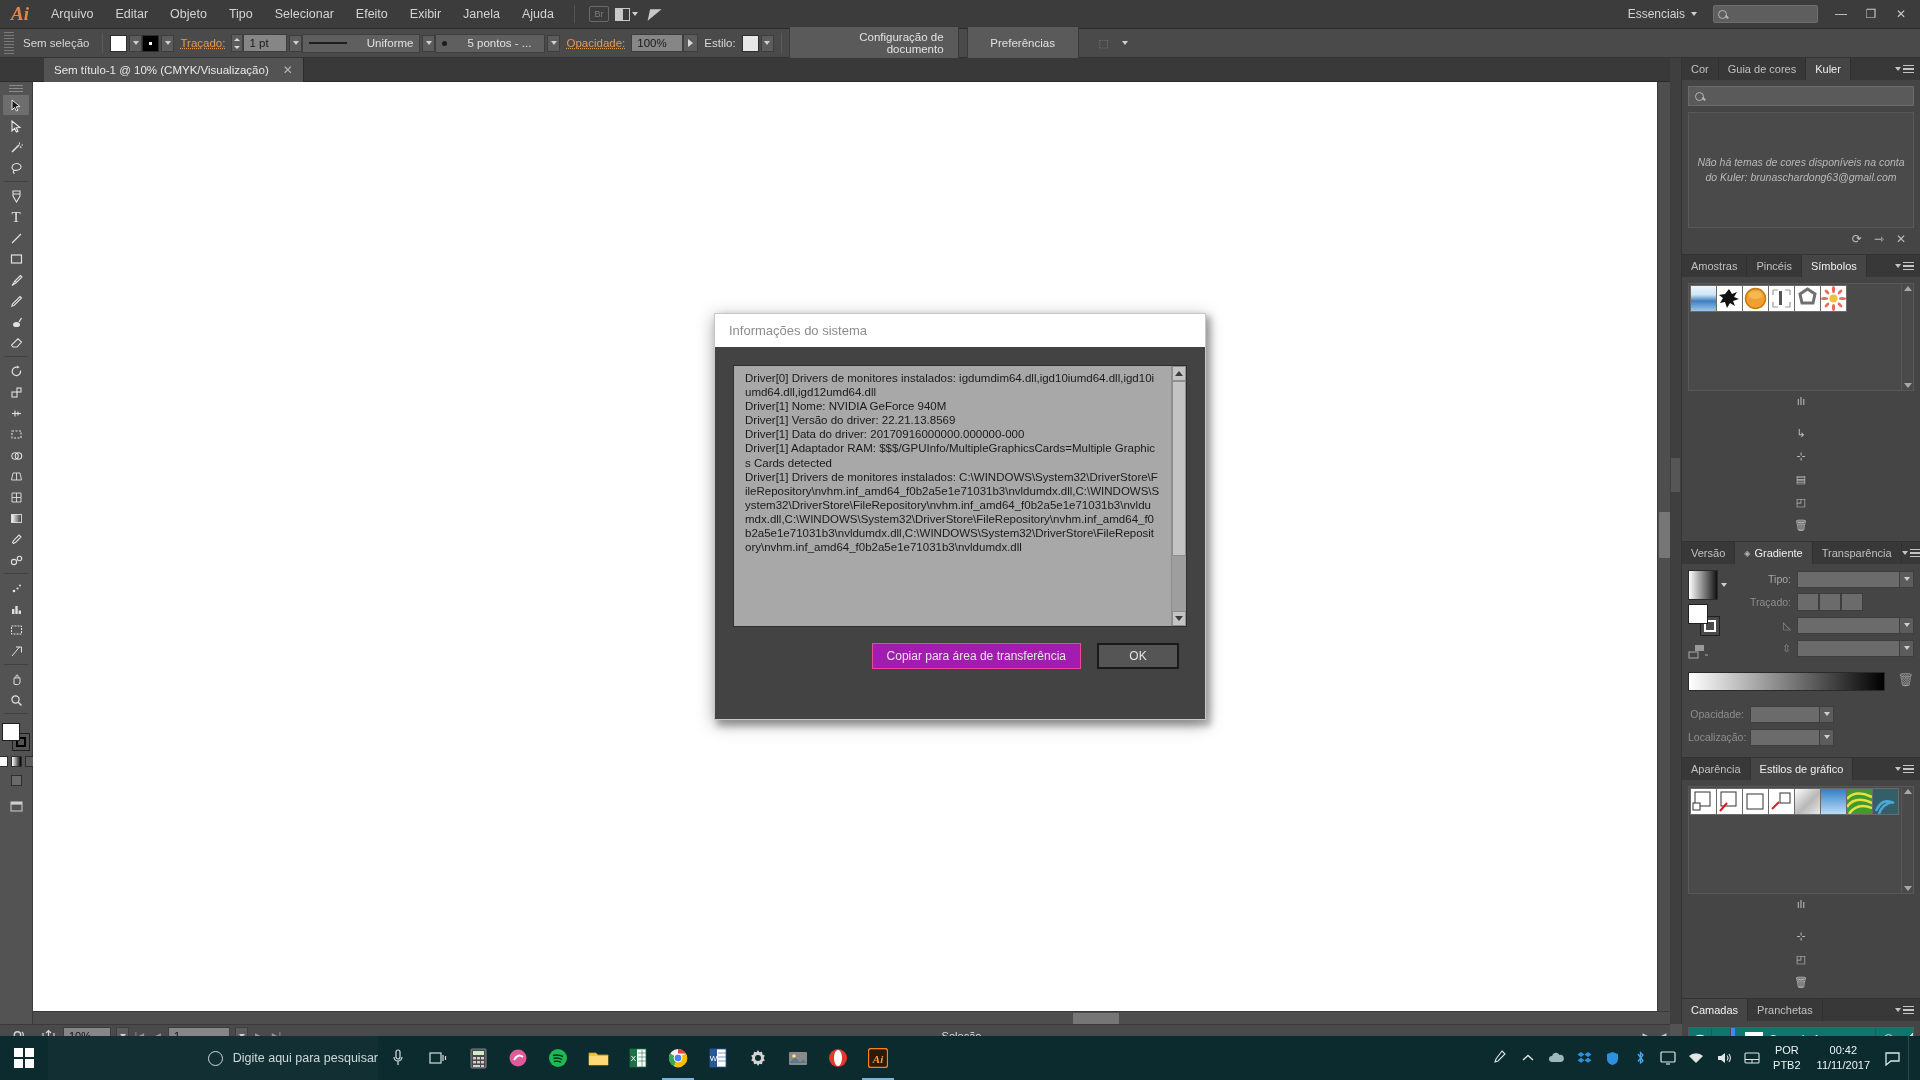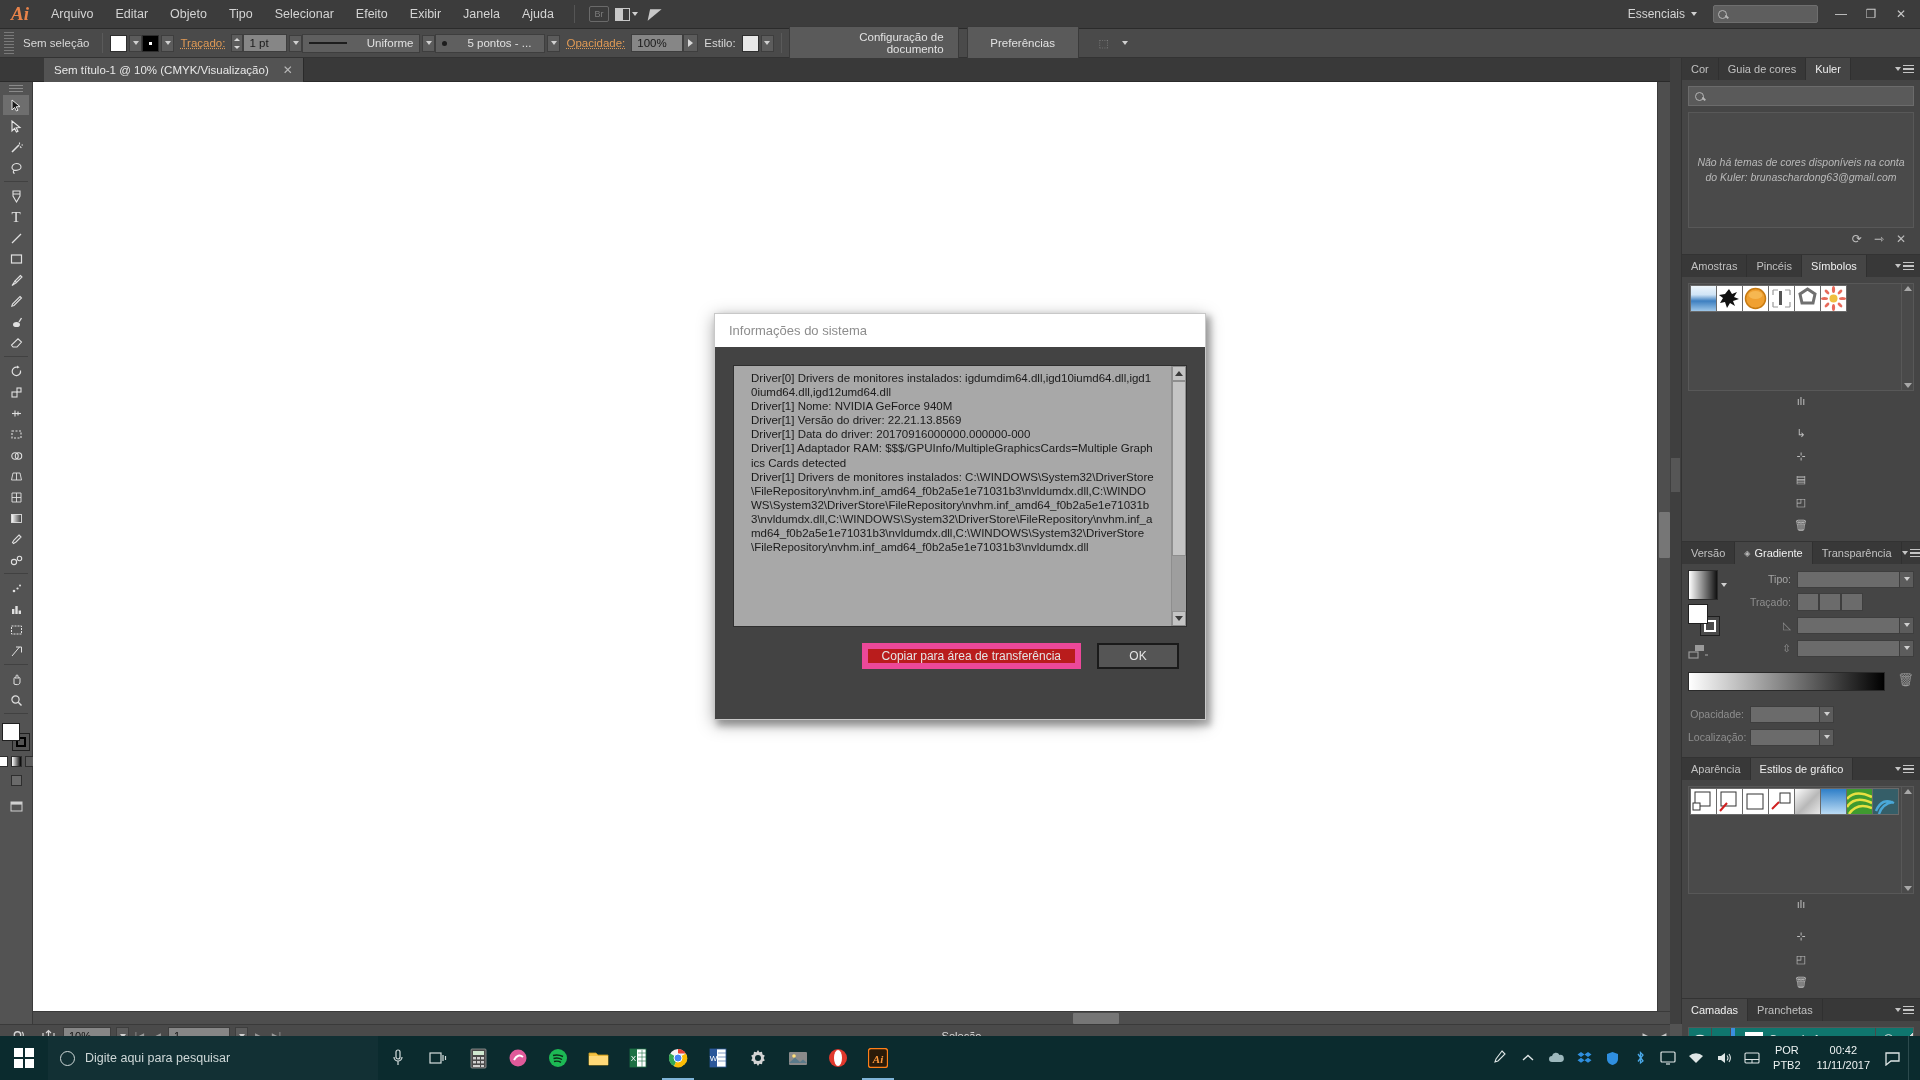--- a/index.html
+++ b/index.html
@@ -277,50 +277,50 @@
   }
   .modal-body {
     flex: 1; background: #434343; padding: 18px 18px 0;
     display: flex; flex-direction: column;
   }
   .text-area {
     height: 262px; background: #a8a8a8; border: 1px solid #2f2f2f;
     display: flex; position: relative;
   }
   .text-content {
-    flex: 1; padding: 5px 17px; font-size: 11.5px; color: #1a1a1a; line-height: 14.1px;
+    flex: 1; padding: 5px 11px; font-size: 11.5px; color: #1a1a1a; line-height: 14.1px;
     overflow: hidden; white-space: pre-wrap; word-break: break-all;
     font-family: "Liberation Sans", sans-serif;
   }
   .ta-scroll { width: 15px; background: #b8b8b8; border-left: 1px solid #8e8e8e; position: relative; }
   .ta-scroll .up { position:absolute;top:0;left:0;right:0;height:15px;background:#c4c4c4;border:1px solid #8e8e8e;display:flex;align-items:center;justify-content:center;}
   .ta-scroll .dn { position:absolute;bottom:0;left:0;right:0;height:15px;background:#c4c4c4;border:1px solid #8e8e8e;display:flex;align-items:center;justify-content:center;}
   .ta-scroll .track { position:absolute; top:15px; bottom:15px; left:0; right:0; background:#9e9e9e;}
   .ta-scroll .thumb { position:absolute; top:15px; left:0; right:0; height:175px; background:#c4c4c4; border:1px solid #8e8e8e;}
   .ta-scroll .ut { width:0;height:0;border-left:4px solid transparent;border-right:4px solid transparent;border-bottom:5px solid #3a3a3a;}
   .ta-scroll .dt { width:0;height:0;border-left:4px solid transparent;border-right:4px solid transparent;border-top:5px solid #3a3a3a;}
   .modal-buttons { display: flex; justify-content: flex-end; align-items: center; gap: 16px; padding: 16px 8px 0 0;}
   .m-btn {
-    height: 26px; background: #b91c1c; border: 6px solid #ec4899; color: #e4e4e4;
+    height: 26px; background: #a21caf; border: 1px solid #ec4899; color: #e4e4e4;
     font-size: 12px; display: flex; align-items: center; justify-content: center; padding: 0 14px;
   }
   .m-btn.default { border: 2px solid #1a1a1a; background: #555; min-width: 82px; }
   .modal-foot { height: 14px; background: #434343; }
 
   
   .taskbar {
     position: absolute; left: 0; bottom: 0; width: 1920px; height: 44px;
     background: #0b2b2e; display: flex; align-items: center;
   }
   .tb-start { width: 48px; height: 44px; display:flex;align-items:center;justify-content:center;}
   .win-logo { display:grid; grid-template-columns: 9px 9px; grid-template-rows: 9px 9px; gap:2px;}
   .win-logo i { background: #ffffff; display:block; }
   .tb-search {
     width: 330px; height: 44px; background: #123034; display: flex; align-items: center;
-    gap: 10px; padding-left: 12px; color: #cfd8d8; font-size: 12.5px;
+    gap: 10px; padding-left: 12px; color: #cfd8d8; font-size: 12.5px; justify-content: flex-end;
   }
   .circ { width: 15px; height: 15px; border: 1.6px solid #cfd8d8; border-radius: 50%; flex:none;}
   .tb-icon {
     width: 40px; height: 44px; display: flex; align-items: center; justify-content: center;
     position: relative;
   }
   .tb-icon.active::after { content:''; position:absolute; bottom:0; left:4px; right:4px; height:2px; background:#7fb4d8;}
   .tray { margin-left: auto; display: flex; align-items: center; height: 44px; padding-right: 4px; gap: 2px;}
   .tray-ico { width: 26px; height: 44px; display:flex;align-items:center;justify-content:center;color:#dfe6e6;font-size:12px;}
   .clock { display: flex; flex-direction: column; align-items: center; justify-content: center;

